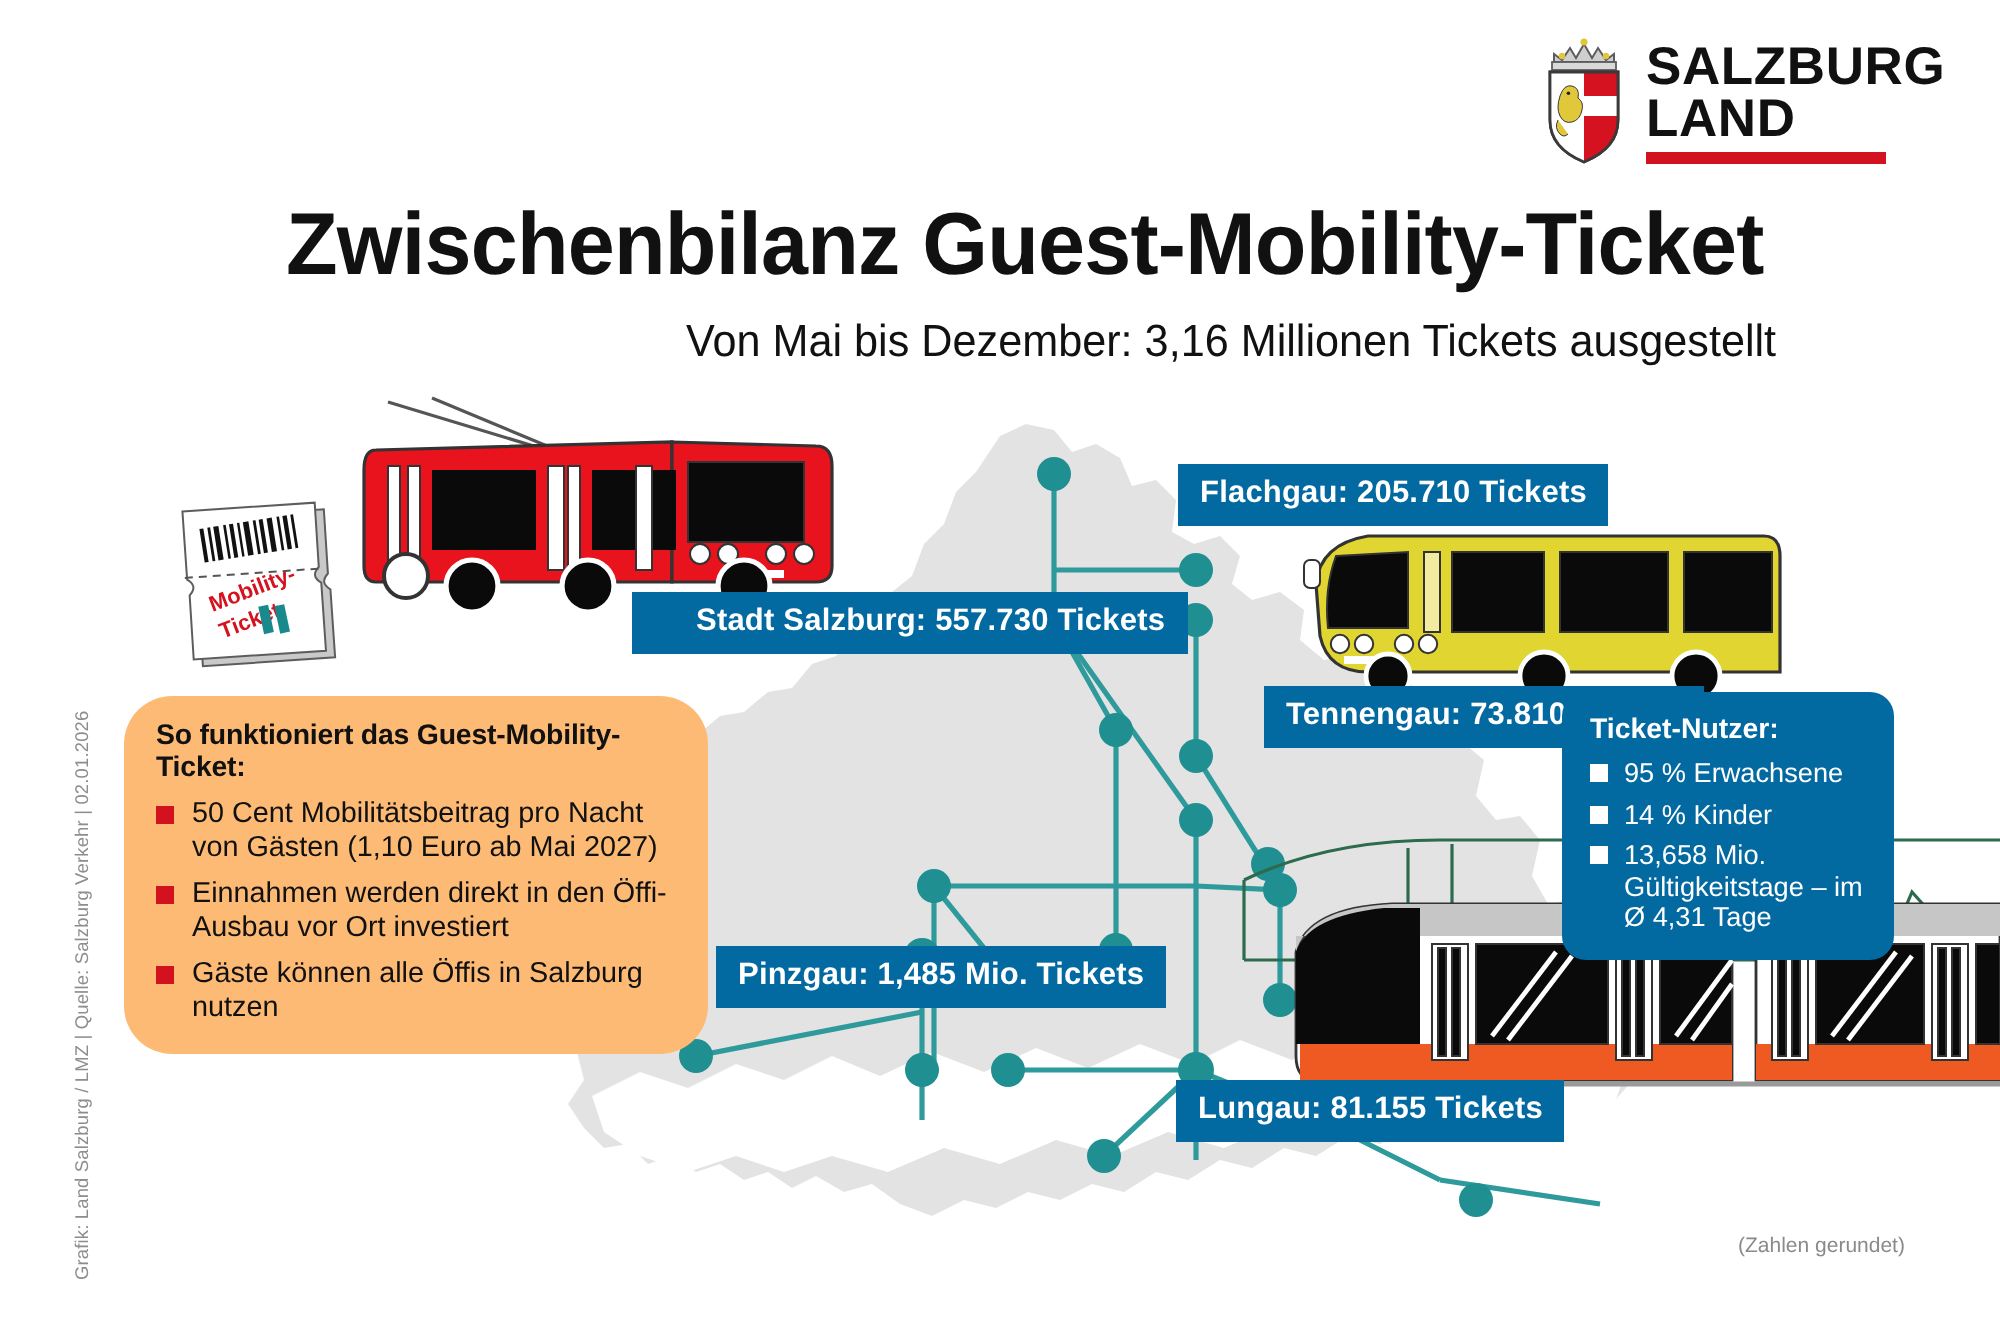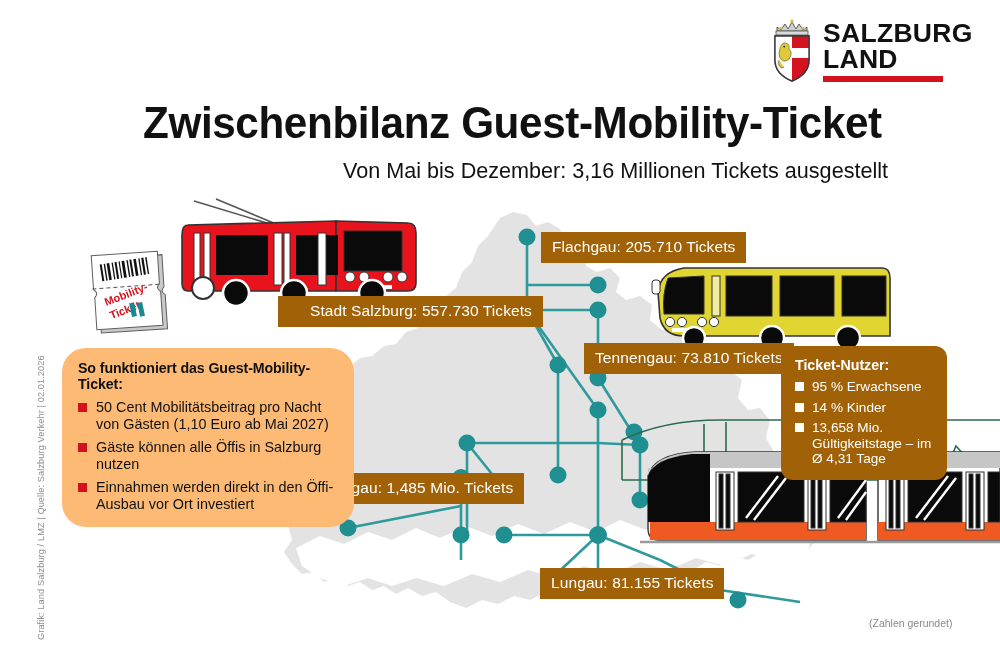--- a/index.html
+++ b/index.html
@@ -46,25 +46,26 @@
     font-family:"Liberation Sans Narrow","Liberation Sans",sans-serif;
     transform:scaleX(.96);transform-origin:left center;
   }
 
   
   .mapwrap{position:absolute;left:0;top:0;width:1000px;height:667px;}
 
   
   .tlabel{
     position:absolute;
-    background:#a16207;color:#fff;
-    font-size:15.5px;font-weight:normal;
+    background:#0369a1;color:#fff;
+    font-size:15.5px;font-weight:bold;
     padding:6px 11px 7px 11px;
     white-space:nowrap;
     letter-spacing:.1px;
+    margin-left:48px;
   }
 
   
   .ybox{
     position:absolute;left:62px;top:348px;width:292px;
     background:#fdba74;border-radius:24px;
     padding:12px 14px 14px 16px;
     box-sizing:border-box;
   }
   .ybox h3{margin:0 0 7px 0;font-size:14.2px;color:#111;font-weight:bold;letter-spacing:-.1px;}
@@ -75,21 +76,21 @@
   }
   .ylist li:last-child{margin-bottom:0;}
   .ylist li::before{
     content:"";position:absolute;left:0;top:4px;
     width:9px;height:9px;background:#d3121f;
   }
 
   
   .rbox{
     position:absolute;left:781px;top:346px;width:166px;
-    background:#a16207;border-radius:12px;
+    background:#0369a1;border-radius:12px;
     padding:11px 12px 13px 14px;
     box-sizing:border-box;
   }
   .rbox h3{margin:0 0 6px 0;font-size:14.2px;color:#fff;font-weight:bold;}
   .rlist{margin:0;padding:0;list-style:none;}
   .rlist li{
     position:relative;padding-left:17px;margin-bottom:5px;
     font-size:13.6px;line-height:15.6px;color:#fff;
   }
   .rlist li:last-child{margin-bottom:0;}
@@ -353,32 +354,32 @@
       <rect x="376" y="56" width="4" height="54" fill="#0a0a0a"></rect>
       <rect x="388" y="54" width="12" height="50" fill="#0a0a0a"></rect>
     </g>
     <g stroke="#ffffff" stroke-width="2.4">
       <line x1="316" y1="100" x2="348" y2="58"></line>
       <line x1="324" y1="102" x2="356" y2="60"></line>
     </g>
     <line x1="40" y1="124" x2="400" y2="124" stroke="#9a9a9a" stroke-width="2.4"></line>
   </svg>
 
-  <div class="tlabel" style="left:278px;top:296px;padding-left:32px;">Stadt Salzburg: 557.730 Tickets</div>
+  <div class="tlabel" style="left:268px;top:296px;padding-left:32px;">Stadt Salzburg: 557.730 Tickets</div>
   <div class="tlabel" style="left:541px;top:232px;">Flachgau: 205.710 Tickets</div>
   <div class="tlabel" style="left:584px;top:343px;">Tennengau: 73.810 Tickets</div>
   <div class="tlabel" style="left:310px;top:473px;">Pinzgau: 1,485 Mio. Tickets</div>
-  <div class="tlabel" style="left:540px;top:568px;text-align:right;">Lungau: 81.155 Tickets</div>
+  <div class="tlabel" style="left:540px;top:540px;text-align:right;">Lungau: 81.155 Tickets</div>
 
   <div class="ybox">
     <h3>So funktioniert das Guest-Mobility-Ticket:</h3>
     <ul class="ylist">
       <li>50 Cent Mobilitätsbeitrag pro Nacht von Gästen (1,10 Euro ab Mai 2027)</li>
+      <li>Einnahmen werden direkt in den Öffi-Ausbau vor Ort investiert</li>
       <li>Gäste können alle Öffis in Salzburg nutzen</li>
-      <li>Einnahmen werden direkt in den Öffi-Ausbau vor Ort investiert</li>
     </ul>
   </div>
 
   <div class="rbox">
     <h3>Ticket-Nutzer:</h3>
     <ul class="rlist">
       <li>95 % Erwachsene</li>
       <li>14 % Kinder</li>
       <li>13,658 Mio. Gültigkeitstage – im Ø 4,31 Tage</li>
     </ul>

